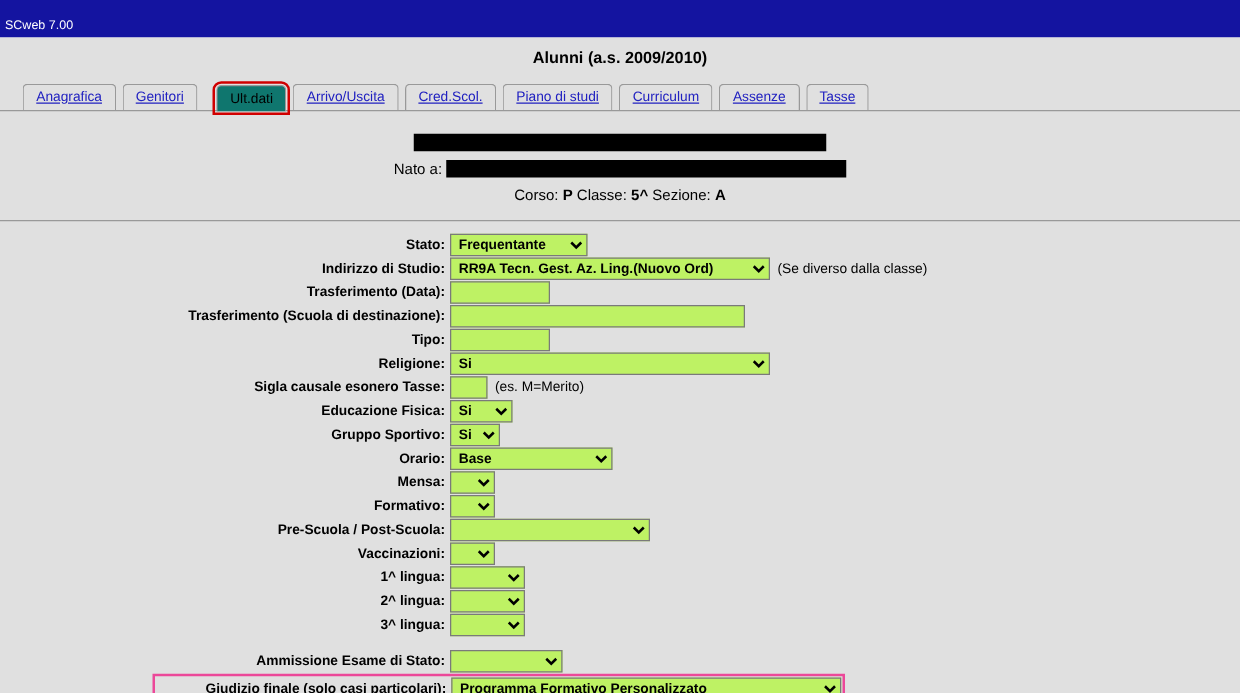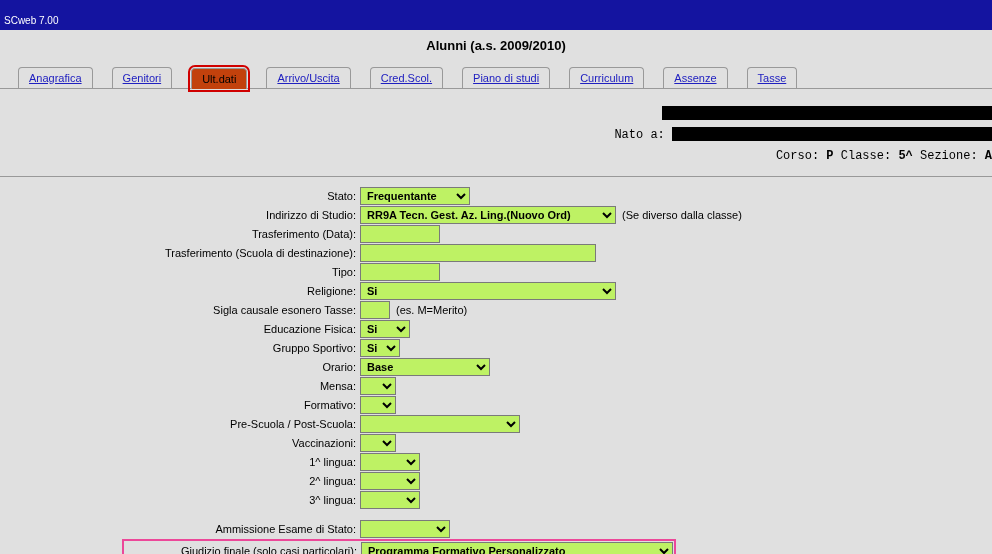--- a/index.html
+++ b/index.html
@@ -25,51 +25,51 @@
       font-weight: bold;
       font-size: 13px;
       color: #000;
       margin-bottom: 14px;
     }
     .tabs {
       display: flex;
       align-items: flex-end;
       padding-left: 18px;
       border-bottom: 1px solid #999;
-      gap: 19px;
+      gap: 5px;
     }
     .tab {
       border: 1px solid #999;
       border-bottom: none;
       border-radius: 4px 4px 0 0;
       padding: 4px 10px;
       background: #e0e0e0;
       color: #2020c0;
       text-decoration: underline;
       font-size: 11px;
       cursor: pointer;
     }
     .tab.active {
-      background: #c2410c;
+      background: #0f766e;
       color: #000;
       text-decoration: none;
       font-weight: normal;
       position: relative;
       top: 1px;
+      margin-left: 10px;
     }
     .highlight-red {
       outline: 2px solid #d00000;
       outline-offset: 1px;
     }
     .student-header {
-      text-align: right;
+      text-align: center;
       margin: 14px auto 8px auto;
       font-size: 12px;
       line-height: 1.8;
-      font-family: Liberation Mono, monospace;
     }
     .blackbar {
       display: inline-block;
       background: #000;
       height: 14px;
       vertical-align: middle;
     }
     .bb1 { width: 330px; }
     .bb2 { width: 320px; }
     hr.sep {
@@ -82,21 +82,21 @@
     }
     .form-row {
       display: flex;
       align-items: center;
       margin-bottom: 1px;
       min-height: 18px;
     }
     .form-label {
       width: 350px;
       text-align: right;
-      font-weight: normal;
+      font-weight: bold;
       font-size: 11px;
       padding-right: 4px;
     }
     .form-field {
       display: flex;
       align-items: center;
       gap: 6px;
     }
     select, input[type=text] {
       font-family: Verdana, Arial, sans-serif;

